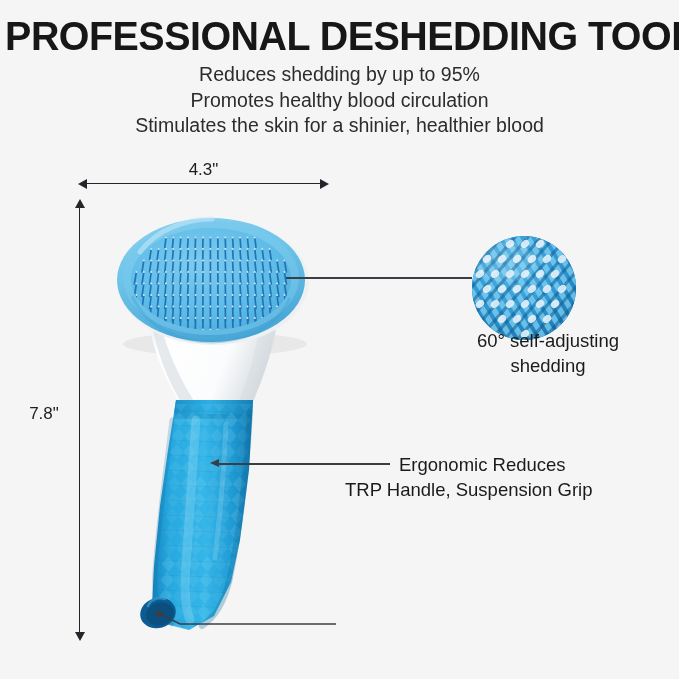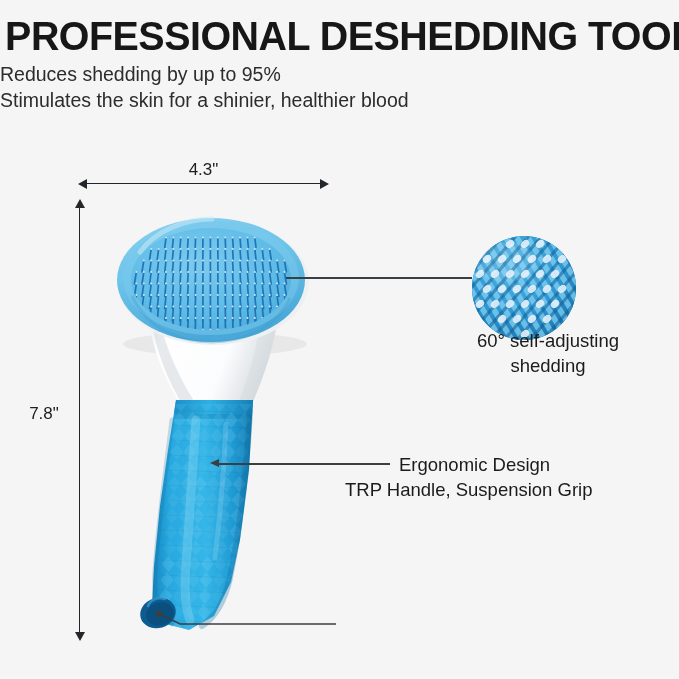--- a/index.html
+++ b/index.html
@@ -34,20 +34,21 @@
     color: #171717;
     transform: scaleX(0.985);
     transform-origin: center top;
     white-space: nowrap;
   }
   #subtitle {
     position: absolute;
     left: 0;
     top: 62px;
     width: 679px;
+    text-align: center;
   }
   #subtitle .sub-line {
     font-size: 19.5px;
     line-height: 25.5px;
     color: #2c2c2c;
     white-space: nowrap;
   }
 
   
   .dim-line {
@@ -202,20 +203,21 @@
 </style>
 </head>
 <body>
 
 <div id="page">
 
   <div id="title">PROFESSIONAL DESHEDDING TOOL</div>
 
   <div id="subtitle">
     <div class="sub-line">Reduces shedding by up to 95%</div>
+    <div class="sub-line">Promotes healthy blood circulation</div>
     <div class="sub-line">Stimulates the skin for a shinier, healthier blood</div>
   </div>
 
   <svg id="product" viewBox="0 0 679 679">
     <defs>
       <linearGradient id="headRimGrad" x1="0" y1="0" x2="0.35" y2="1">
         <stop offset="0%" stop-color="#8ad2f0"></stop>
         <stop offset="45%" stop-color="#6ec4ea"></stop>
         <stop offset="100%" stop-color="#4aa8d8"></stop>
       </linearGradient>
@@ -823,21 +825,21 @@
   </div>
 
   <div class="callout-label" id="label-needles">
     <span>60° self-adjusting</span><br>
     <span>shedding</span>
   </div>
 
   <div class="leader" id="leader-ergo"></div>
   <div class="leader-arrow-left"></div>
   <div class="callout-label" id="label-ergo">
-    <span class="ergo-line-1">Ergonomic Design</span>
+    <span class="ergo-line-1">Ergonomic Reduces</span>
     <span class="ergo-line-2">TRP Handle, Suspension Grip</span>
   </div>
 
   <svg id="leader-suspension-svg" viewBox="0 0 210 40">
     <path d="M196,24 L40,24 L20,14" stroke="#3a3f45" stroke-width="1.6" fill="none"></path>
     <circle cx="19" cy="13.5" r="3.2" fill="#3a3f45"></circle>
   </svg>
 
 </div>
 

